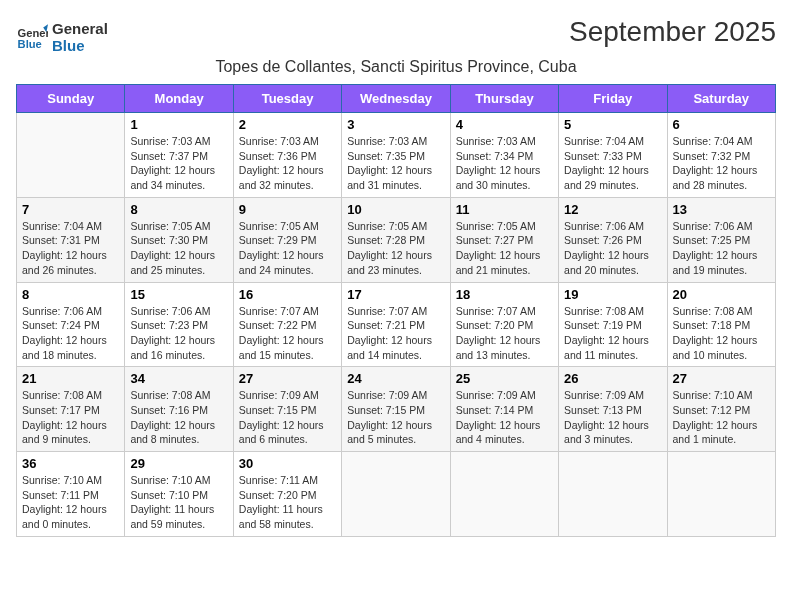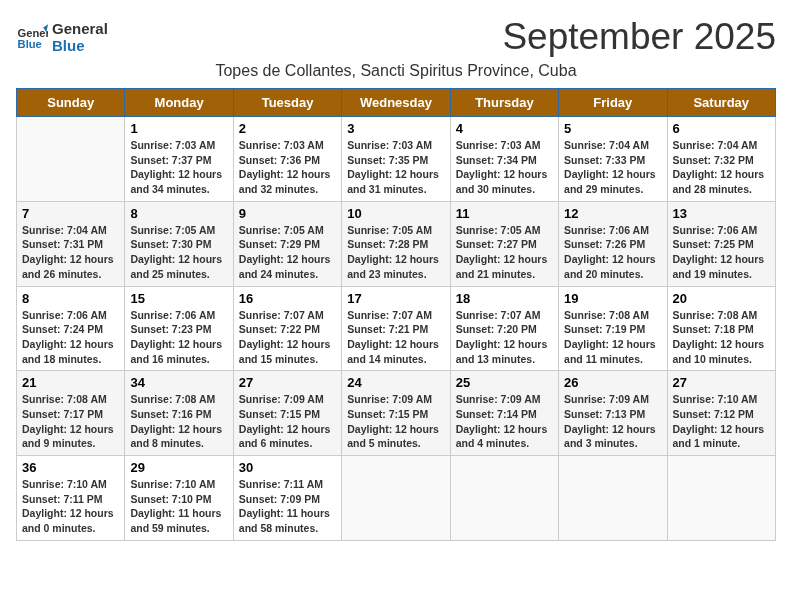--- a/index.html
+++ b/index.html
@@ -20,38 +20,38 @@
       display: flex;
       align-items: center;
       margin-top: 4px;
     }
     .logo-icon {
       width: 32px;
       height: 32px;
       margin-right: 4px;
     }
     .month-title {
-      font-size: 37px;
+      font-size: 28px;
       color: #333;
       font-weight: normal;
       text-align: right;
     }
     .subtitle {
       text-align: center;
       font-size: 16px;
       color: #333;
       margin-bottom: 8px;
     }
     table {
       width: 100%;
       border-collapse: collapse;
       font-size: 11px;
     }
     thead tr th {
-      background-color: #a16207;
+      background-color: #8b5cf6;
       color: #fff;
       padding: 6px 4px;
       text-align: center;
       font-size: 13px;
       font-weight: bold;
       border: 1px solid #2a6aaa;
     }
     tbody tr td {
       border: 1px solid #ccc;
       vertical-align: top;
@@ -63,21 +63,20 @@
     .day-num {
       font-weight: bold;
       font-size: 13px;
       margin-bottom: 2px;
       display: block;
     }
     .day-info {
       font-size: 10.5px;
       color: #333;
       line-height: 1.4;
-      font-weight: bold;
     }
     .empty-cell {
       background: #f9f9f9;
     }
     tbody tr:nth-child(even) td {
       background: #f5f5f5;
     }
     tbody tr td.empty-cell {
       background: #f9f9f9 !important;
     }
@@ -324,21 +323,21 @@
         <td>
           <span class="day-num">29</span>
           <div class="day-info" style="white-space: pre-line;">Sunrise: 7:10 AM
 Sunset: 7:10 PM
 Daylight: 11 hours
 and 59 minutes.</div>
         </td>
         <td>
           <span class="day-num">30</span>
           <div class="day-info" style="white-space: pre-line;">Sunrise: 7:11 AM
-Sunset: 7:09 PM
+Sunset: 7:20 PM
 Daylight: 11 hours
 and 58 minutes.</div>
         </td>
         <td class="empty-cell"></td>
         <td class="empty-cell"></td>
         <td class="empty-cell"></td>
         <td class="empty-cell"></td>
       </tr>
     </tbody>
 </table>

